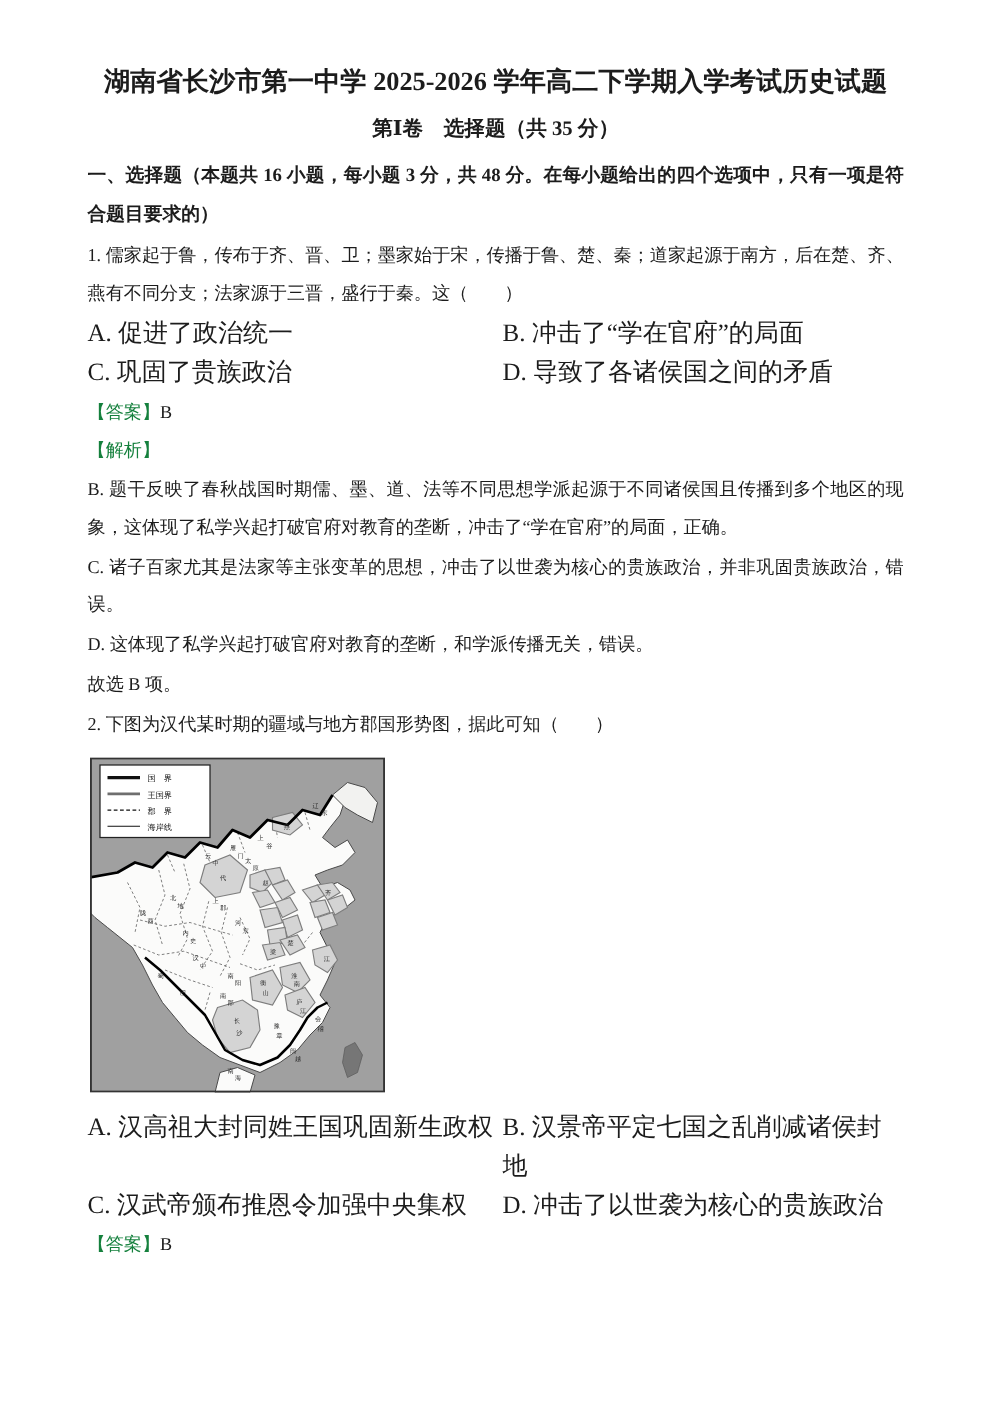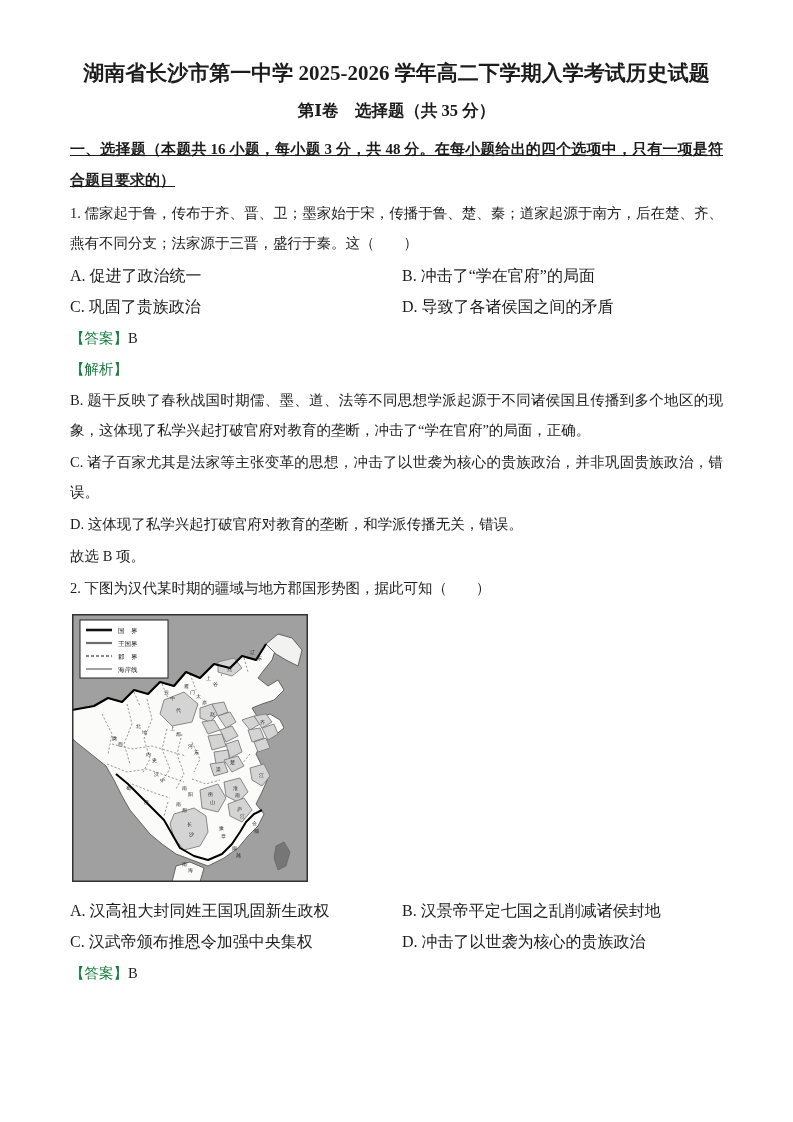--- a/index.html
+++ b/index.html
@@ -1,22 +1,22 @@
 <!DOCTYPE html>
 <html><head>
 <meta charset="utf-8">
 <style>
   html,body{margin:0;padding:0;background:#ffffff;}
   body{width:793px;height:1122px;overflow:hidden;font-family:"Liberation Serif","DejaVu Serif",serif;color:#1c1c1c;}
   .page{box-sizing:border-box;width:793px;height:1122px;padding:50px 70px 0 70px;position:relative;}
-  .title{font-size:21px;font-weight:bold;text-align:center;line-height:30px;margin:8px 0 10px 0;}
+  .title{font-size:21px;font-weight:bold;text-align:center;line-height:30px;margin:0 0 10px 0;}
   .section-title{font-size:16.5px;font-weight:bold;text-align:center;line-height:26px;margin:8px 0 10px 0;}
-  .instructions{font-size:15px;font-weight:bold;line-height:31px;text-align:justify;margin:4px 0 2px 0;text-decoration:underline;}
+  .instructions{font-size:15px;font-weight:bold;line-height:31px;text-align:justify;margin:4px 0 2px 0;}
   p.t{font-size:14.5px;line-height:30px;text-align:justify;margin:0 0 2px 0;}
-  .opt-row{display:flex;font-size:16px;line-height:31px;margin:0;}
+  .opt-row{display:flex;font-size:20px;line-height:31px;margin:0;}
   .opt-left{width:332px;flex:0 0 332px;}
   .opt-right{flex:1;}
   .ans-line{font-size:14.5px;line-height:30px;margin:1px 0;}
   .blue{color:#15803d;}
   .mapwrap{margin:11px 0 13px 2px;width:236px;height:268px;}
   svg text{font-family:"Liberation Serif","DejaVu Serif",serif;}
   .map-label{font-size:5px;fill:#2b2b2b;}
   .legend-label{font-size:6.5px;fill:#111;}
 </style>
 </head>

